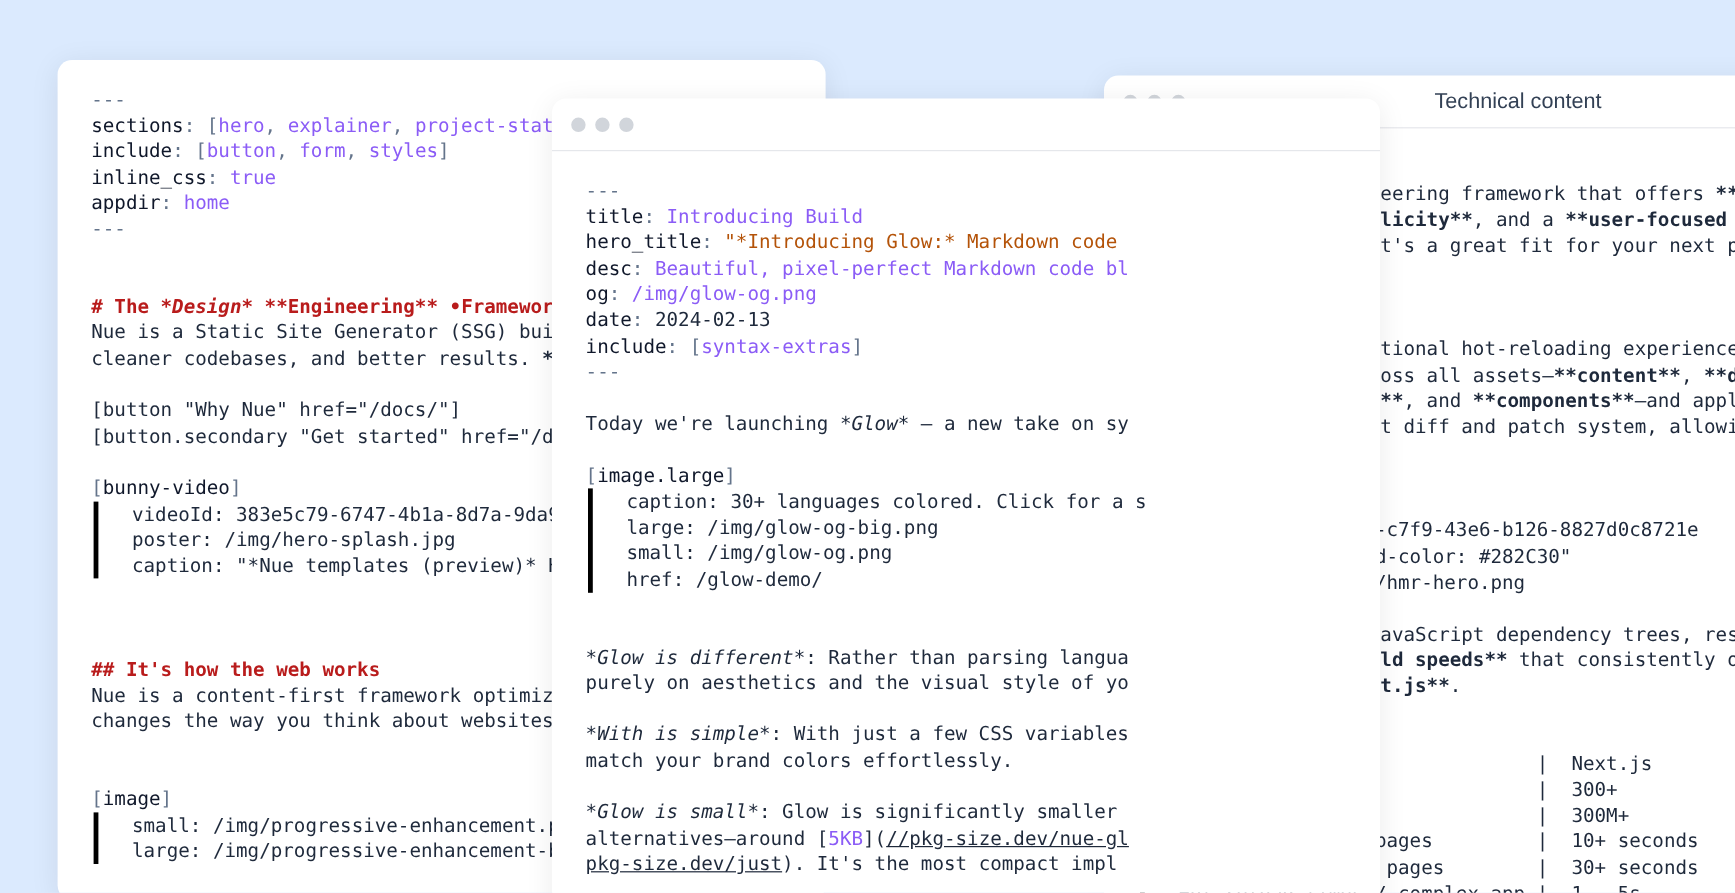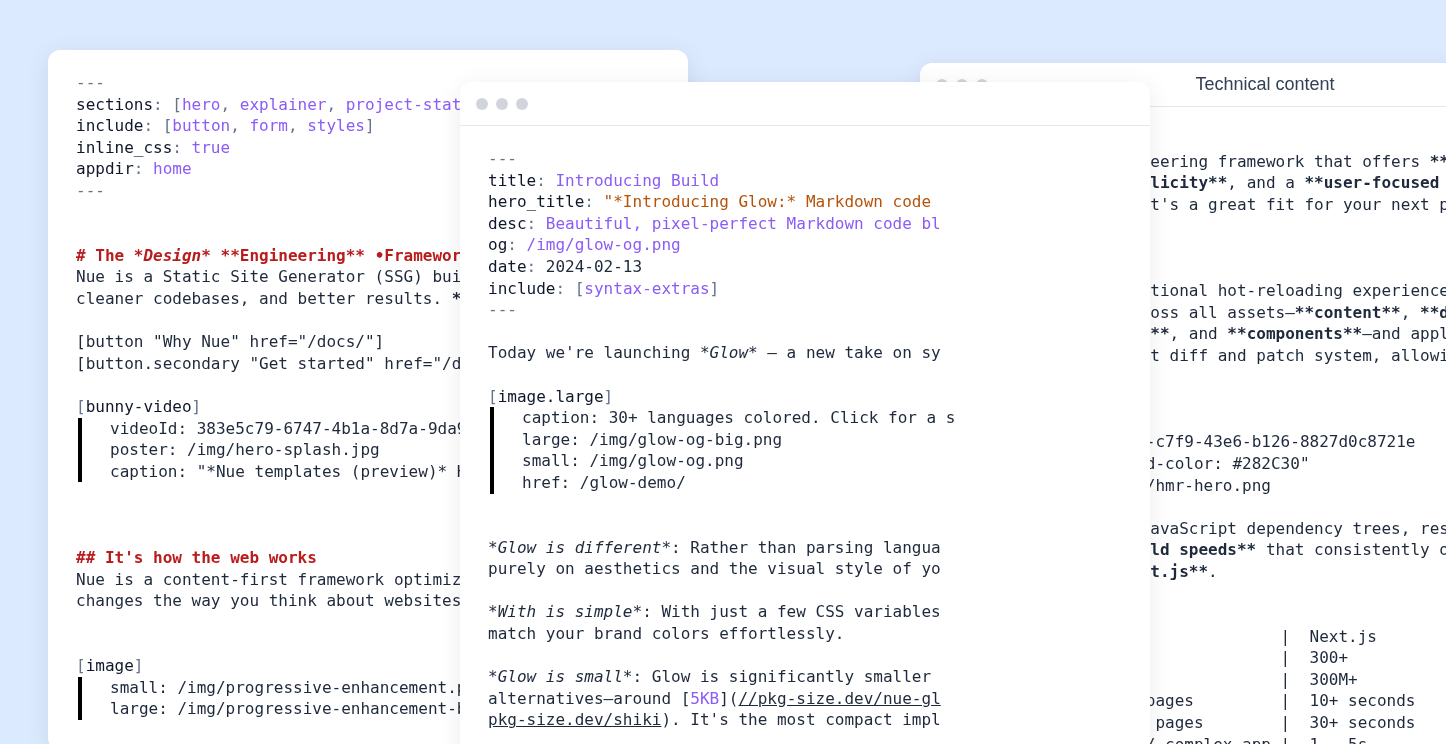--- a/index.html
+++ b/index.html
@@ -173,14 +173,14 @@
 
 
 <span class="ital">*Glow is different*</span><span>: Rather than parsing langua</span>
 <span>purely on aesthetics and the visual style of yo</span>
 
 <span class="ital">*With is simple*</span><span>: With just a few CSS variables</span>
 <span>match your brand colors effortlessly.</span>
 
 <span class="ital">*Glow is small*</span><span>: Glow is significantly smaller </span>
 <span>alternatives—around [</span><span class="blue">5KB</span><span>](</span><span class="under">//pkg-size.dev/nue-gl</span>
-<span class="under">pkg-size.dev/shiki</span><span>). It's the most compact impl</span></div>
+<span class="under">pkg-size.dev/just</span><span>). It's the most compact impl</span></div>
 </div>
 
 </body></html>

